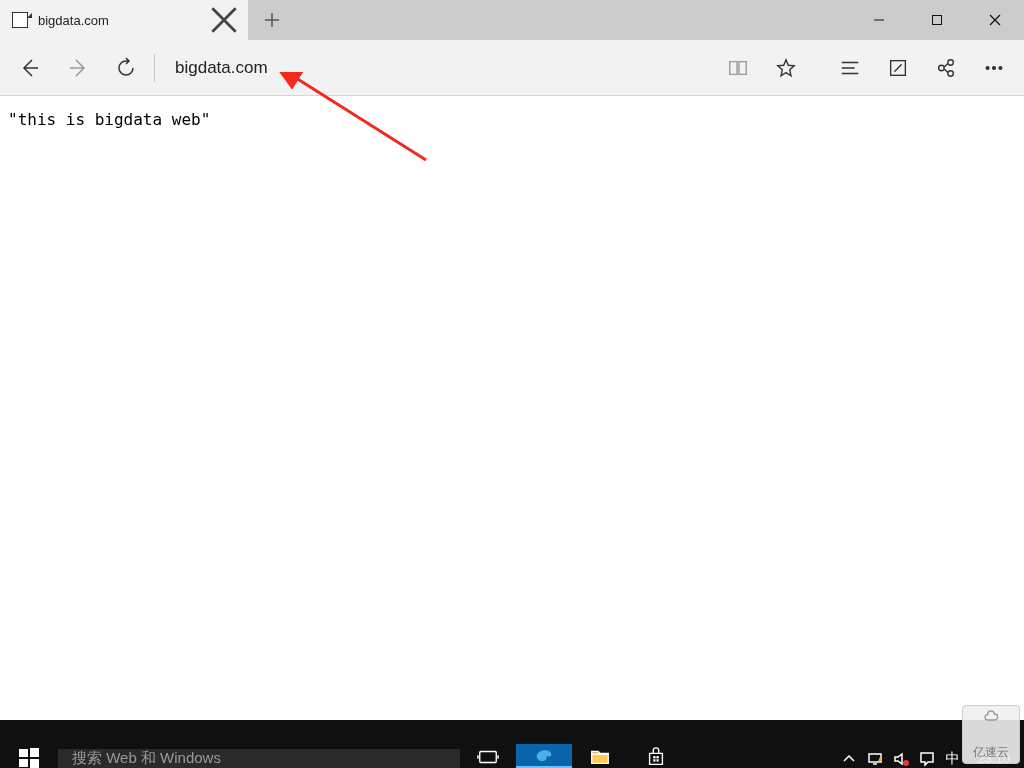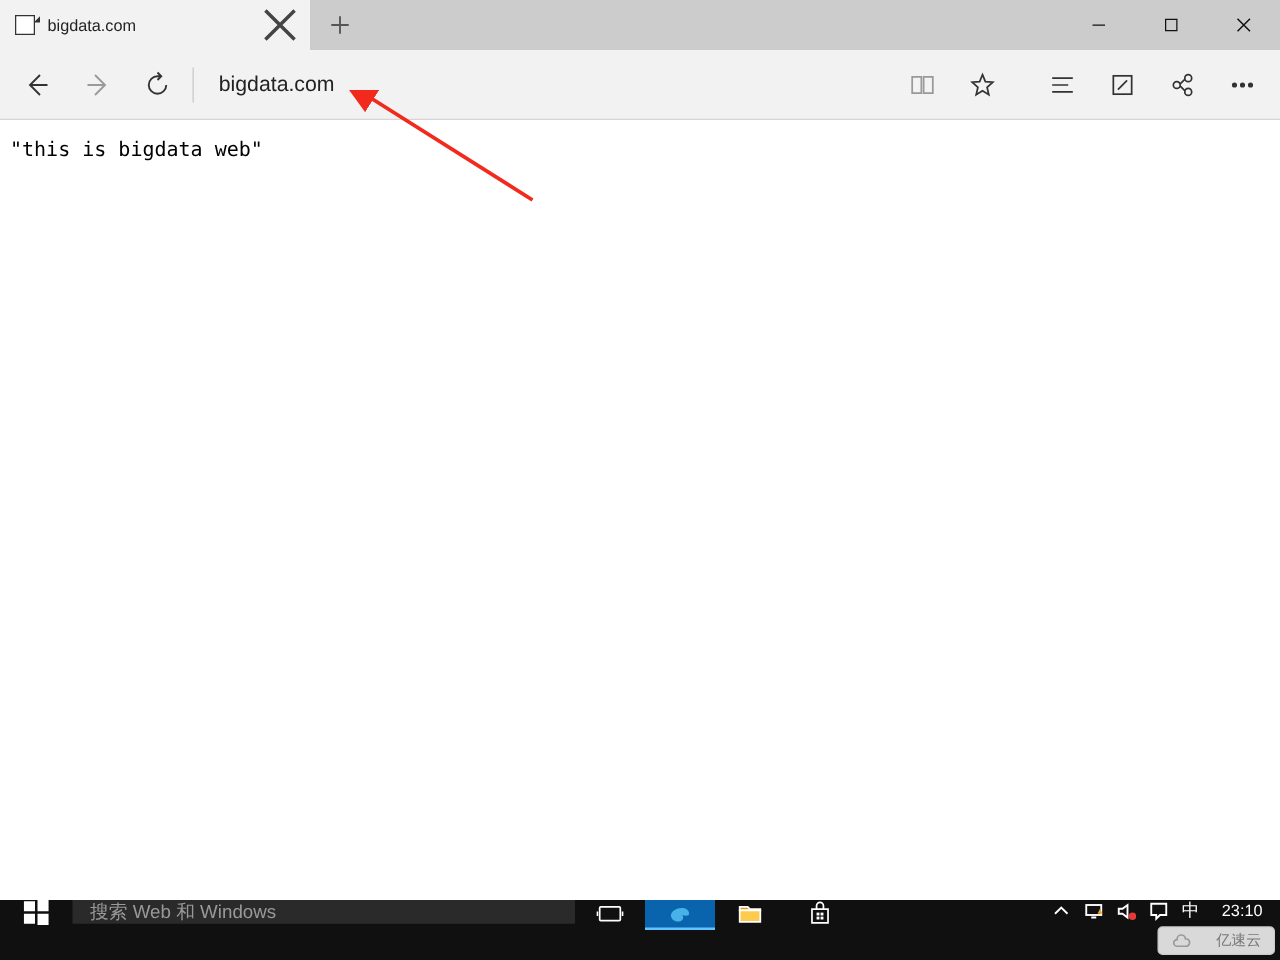--- a/index.html
+++ b/index.html
@@ -141,21 +141,21 @@
 
     
     .taskbar {
       position: absolute;
       left: 0;
       bottom: 0;
       width: 100%;
       height: 48px;
       background: #101010;
       display: flex;
-      align-items: flex-start;
+      align-items: flex-end;
       color: #fff;
     }
     .start-btn {
       width: 58px;
       display: flex;
       align-items: center;
       justify-content: center;
     }
     .start-btn svg { width: 20px; height: 20px; fill: #fff; }
     .search-box {
@@ -193,20 +193,21 @@
       bottom: 4px;
       background: rgba(240,240,240,0.9);
       border: 1px solid #ccc;
       border-radius: 4px;
       padding: 2px 10px;
       font-size: 12px;
       color: #777;
       display: flex;
       align-items: center;
       gap: 20px;
+      flex-direction: column;
     }
     .watermark svg { width: 16px; height: 16px; stroke:#999; fill:none; stroke-width:2;}
 
     
     .search-box span { white-space: nowrap; }
 
     
     .folder-icon .front { fill:#ffcb4f; }
     .folder-icon .back { fill:#e09a19; }
 

